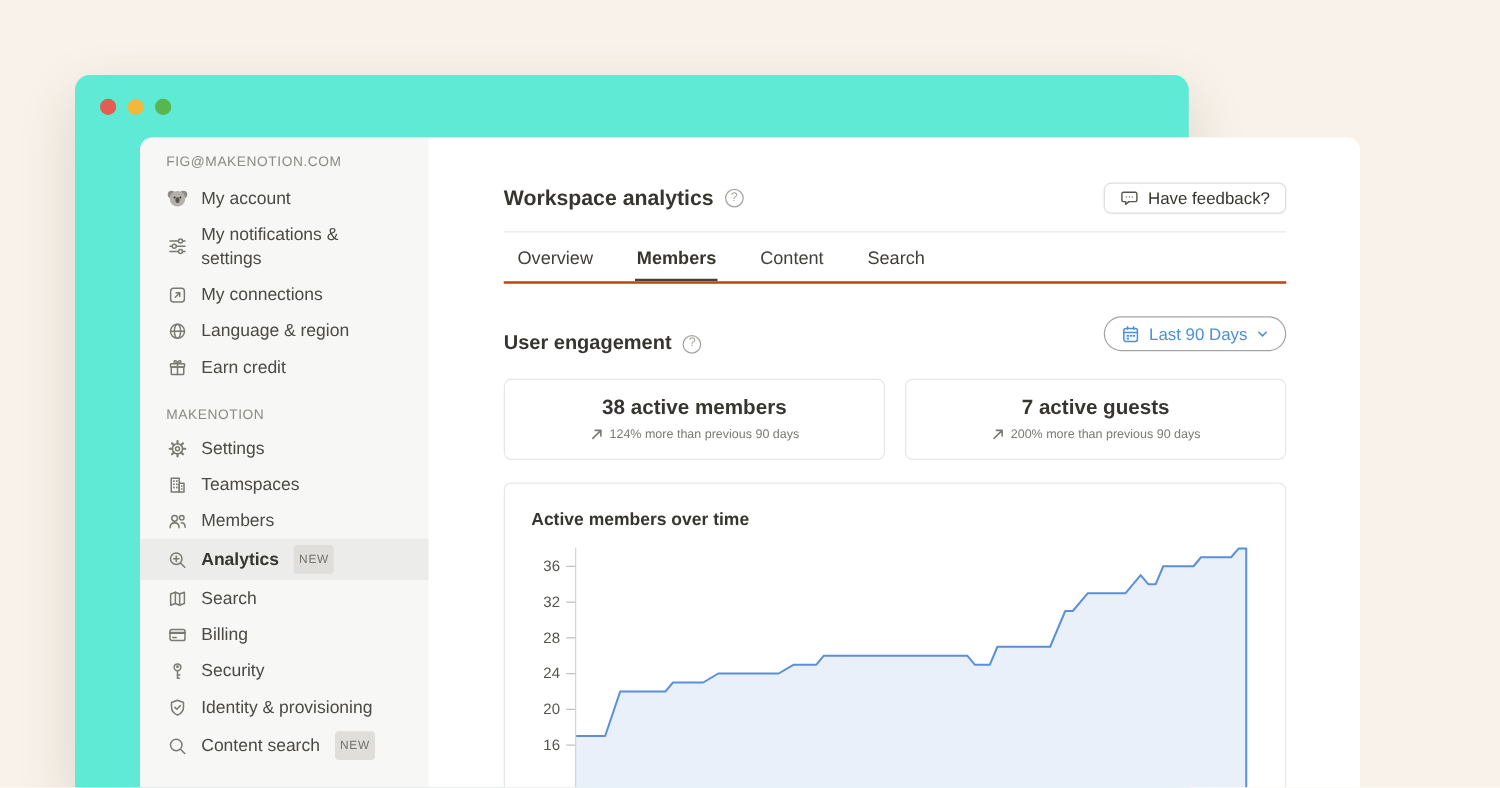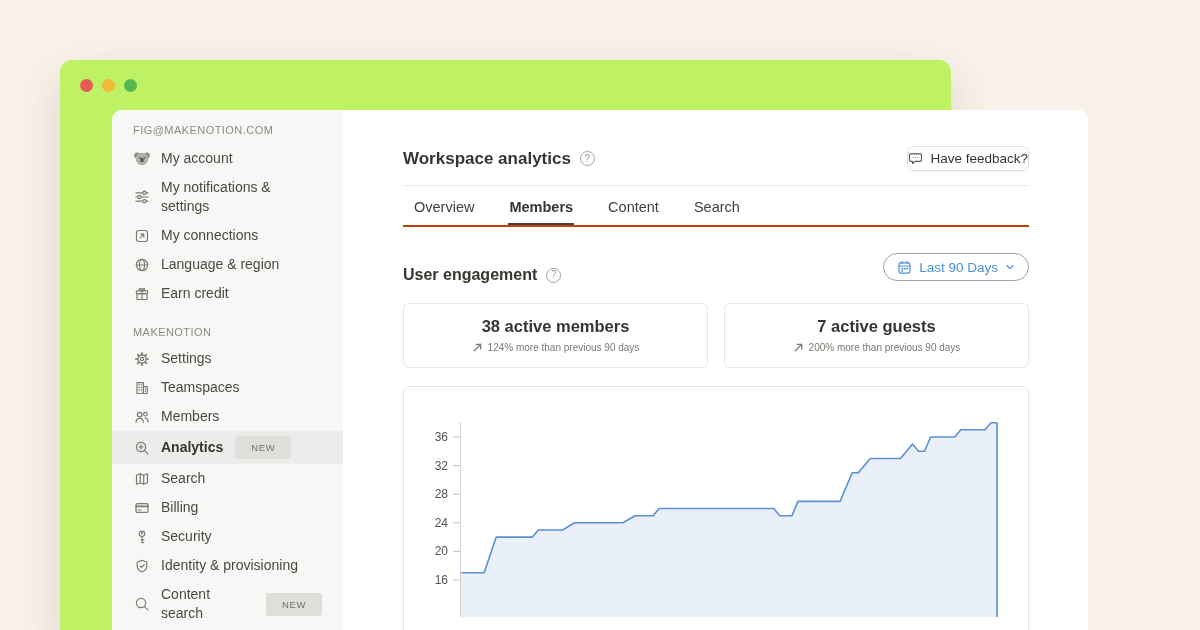--- a/index.html
+++ b/index.html
@@ -4,21 +4,21 @@
 <style>
   * { margin:0; padding:0; box-sizing:border-box; }
   html,body { width:1200px; height:630px; overflow:hidden; }
   body { font-family:"Liberation Sans","DejaVu Sans",sans-serif; background:#f8f2ea; }
 
   .stage { position:relative; width:1200px; height:630px; }
 
   
   .window {
     position:absolute; left:60px; top:60px; width:891px; height:570px;
-    background:#bef264; border-radius:12px 12px 0 0;
+    background:#5eead4; border-radius:12px 12px 0 0;
     box-shadow:0 18px 45px rgba(90,70,50,.18);
   }
   .titlebar { height:50px; display:flex; align-items:center; padding-left:20px; gap:9px; }
   .dot { width:13px; height:13px; border-radius:50%; }
   .dot.red{ background:#e45c52; } .dot.yellow{ background:#f2b83c; } .dot.green{ background:#57b64e; }
 
   
   .dialog {
     position:absolute; left:52px; top:50px; width:976px; height:520px;
     background:#ffffff; border-radius:10px 10px 0 0; overflow:hidden; display:flex;
@@ -32,37 +32,37 @@
   .side-section-caps { margin-top:18px; margin-bottom:6px; }
   .side-item {
     display:flex; align-items:center; gap:10px; padding:5px 21px;
     font-size:14px; line-height:19px; color:#4b4944; cursor:pointer;
   }
   .side-item.active { background:#ececea; color:#37352f; font-weight:bold; }
   .side-icon { width:18px; height:18px; flex:0 0 18px; display:flex; align-items:center; justify-content:center; }
   .side-icon svg { display:block; }
   .new-badge {
     background:#dfdeda; color:#73726c; font-size:9.5px; letter-spacing:.6px;
-    padding:2px 16px; border-radius:3px; font-weight:normal; margin-left:2px;
+    padding:2px 4px; border-radius:3px; font-weight:normal; margin-left:2px;
   }
 
   
   .main { flex:1; padding:0 60px; position:relative; background:#fff; }
 
   .title-row { margin-top:36px; display:flex; align-items:center; justify-content:space-between; }
   .title-left { display:flex; align-items:center; gap:9px; }
   h1.page-title { font-size:17px; font-weight:bold; color:#37352f; }
   .help-icon {
     width:15px; height:15px; border:1px solid #a5a49e; border-radius:50%;
     color:#a5a49e; font-size:10px; display:inline-flex; align-items:center; justify-content:center;
     cursor:pointer; line-height:1;
   }
   .feedback-btn {
     display:flex; align-items:center; gap:7px; background:#fff;
-    border:1px solid #e0dfdc; border-radius:6px; padding:4px 0;
+    border:1px solid #e0dfdc; border-radius:6px; padding:4px 12px;
     font-size:13.5px; color:#37352f; cursor:pointer; box-shadow:0 1px 1px rgba(0,0,0,.03);
   }
 
   .divider { height:1px; background:#ebeae8; margin-top:14px; }
 
   .tabs { display:flex; gap:33px; padding-left:10px; margin-top:13px; border-bottom:2px solid #c2410c; }
   .tab { font-size:14.5px; color:#42403a; padding:0 1px 10px; cursor:pointer; }
   .tab.active { color:#37352f; font-weight:bold; box-shadow:inset 0 -2px 0 #43413b; }
 
   .section-row { margin-top:23px; display:flex; align-items:center; justify-content:space-between; }
@@ -351,20 +351,21 @@
                 <svg width="11" height="11" viewBox="0 0 12 12" fill="none" stroke="#7a7973" stroke-width="1.4" stroke-linecap="round" stroke-linejoin="round">
                     <path d="M2.5 9.5 9.5 2.5M4.5 2.5h5v5"></path>
                   </svg>
               </span>
               <span>200% more than previous 90 days</span>
             </div>
           </div>
         </div>
 
         <div class="chart-card">
+          <div class="chart-title">Active members over time</div>
           <div class="chart-box">
             <svg id="chart-svg" width="624" height="200" viewBox="0 0 624 200">
                 <path d="M56.0 155.8 L80.1 155.8 L92.2 120.1 L128.4 120.1 L134.4 113.0 L158.6 113.0 L170.6 105.8 L218.9 105.8 L231.0 98.7 L249.1 98.7 L255.1 91.5 L369.8 91.5 L375.8 98.7 L387.9 98.7 L393.9 84.4 L436.1 84.4 L448.2 55.8 L454.2 55.8 L466.3 41.5 L496.5 41.5 L508.5 27.1 L514.6 34.3 L520.6 34.3 L526.6 20.0 L550.8 20.0 L556.8 12.8 L580.9 12.8 L587.0 5.7 L593.0 5.7 L593 200 L56 200 Z" fill="#e9f0f9" stroke="none"></path>
                 <path d="M56.0 155.8 L80.1 155.8 L92.2 120.1 L128.4 120.1 L134.4 113.0 L158.6 113.0 L170.6 105.8 L218.9 105.8 L231.0 98.7 L249.1 98.7 L255.1 91.5 L369.8 91.5 L375.8 98.7 L387.9 98.7 L393.9 84.4 L436.1 84.4 L448.2 55.8 L454.2 55.8 L466.3 41.5 L496.5 41.5 L508.5 27.1 L514.6 34.3 L520.6 34.3 L526.6 20.0 L550.8 20.0 L556.8 12.8 L580.9 12.8 L587.0 5.7 L593.0 5.7 L593 200" fill="none" stroke="#5b8fd6" stroke-width="1.6" stroke-linejoin="round"></path>
                 <g>
                   <line x1="49" y1="163" x2="56.5" y2="163" stroke="#c2c1bd" stroke-width="1"></line>
                   <text x="44" y="167" text-anchor="end" font-size="12" fill="#55534d" font-family="&quot;Liberation Sans&quot;,&quot;DejaVu Sans&quot;,sans-serif">16</text>
                   <line x1="49" y1="134.4" x2="56.5" y2="134.4" stroke="#c2c1bd" stroke-width="1"></line>
                   <text x="44" y="138.4" text-anchor="end" font-size="12" fill="#55534d" font-family="&quot;Liberation Sans&quot;,&quot;DejaVu Sans&quot;,sans-serif">20</text>
                   <line x1="49" y1="105.80000000000001" x2="56.5" y2="105.80000000000001" stroke="#c2c1bd" stroke-width="1"></line>

